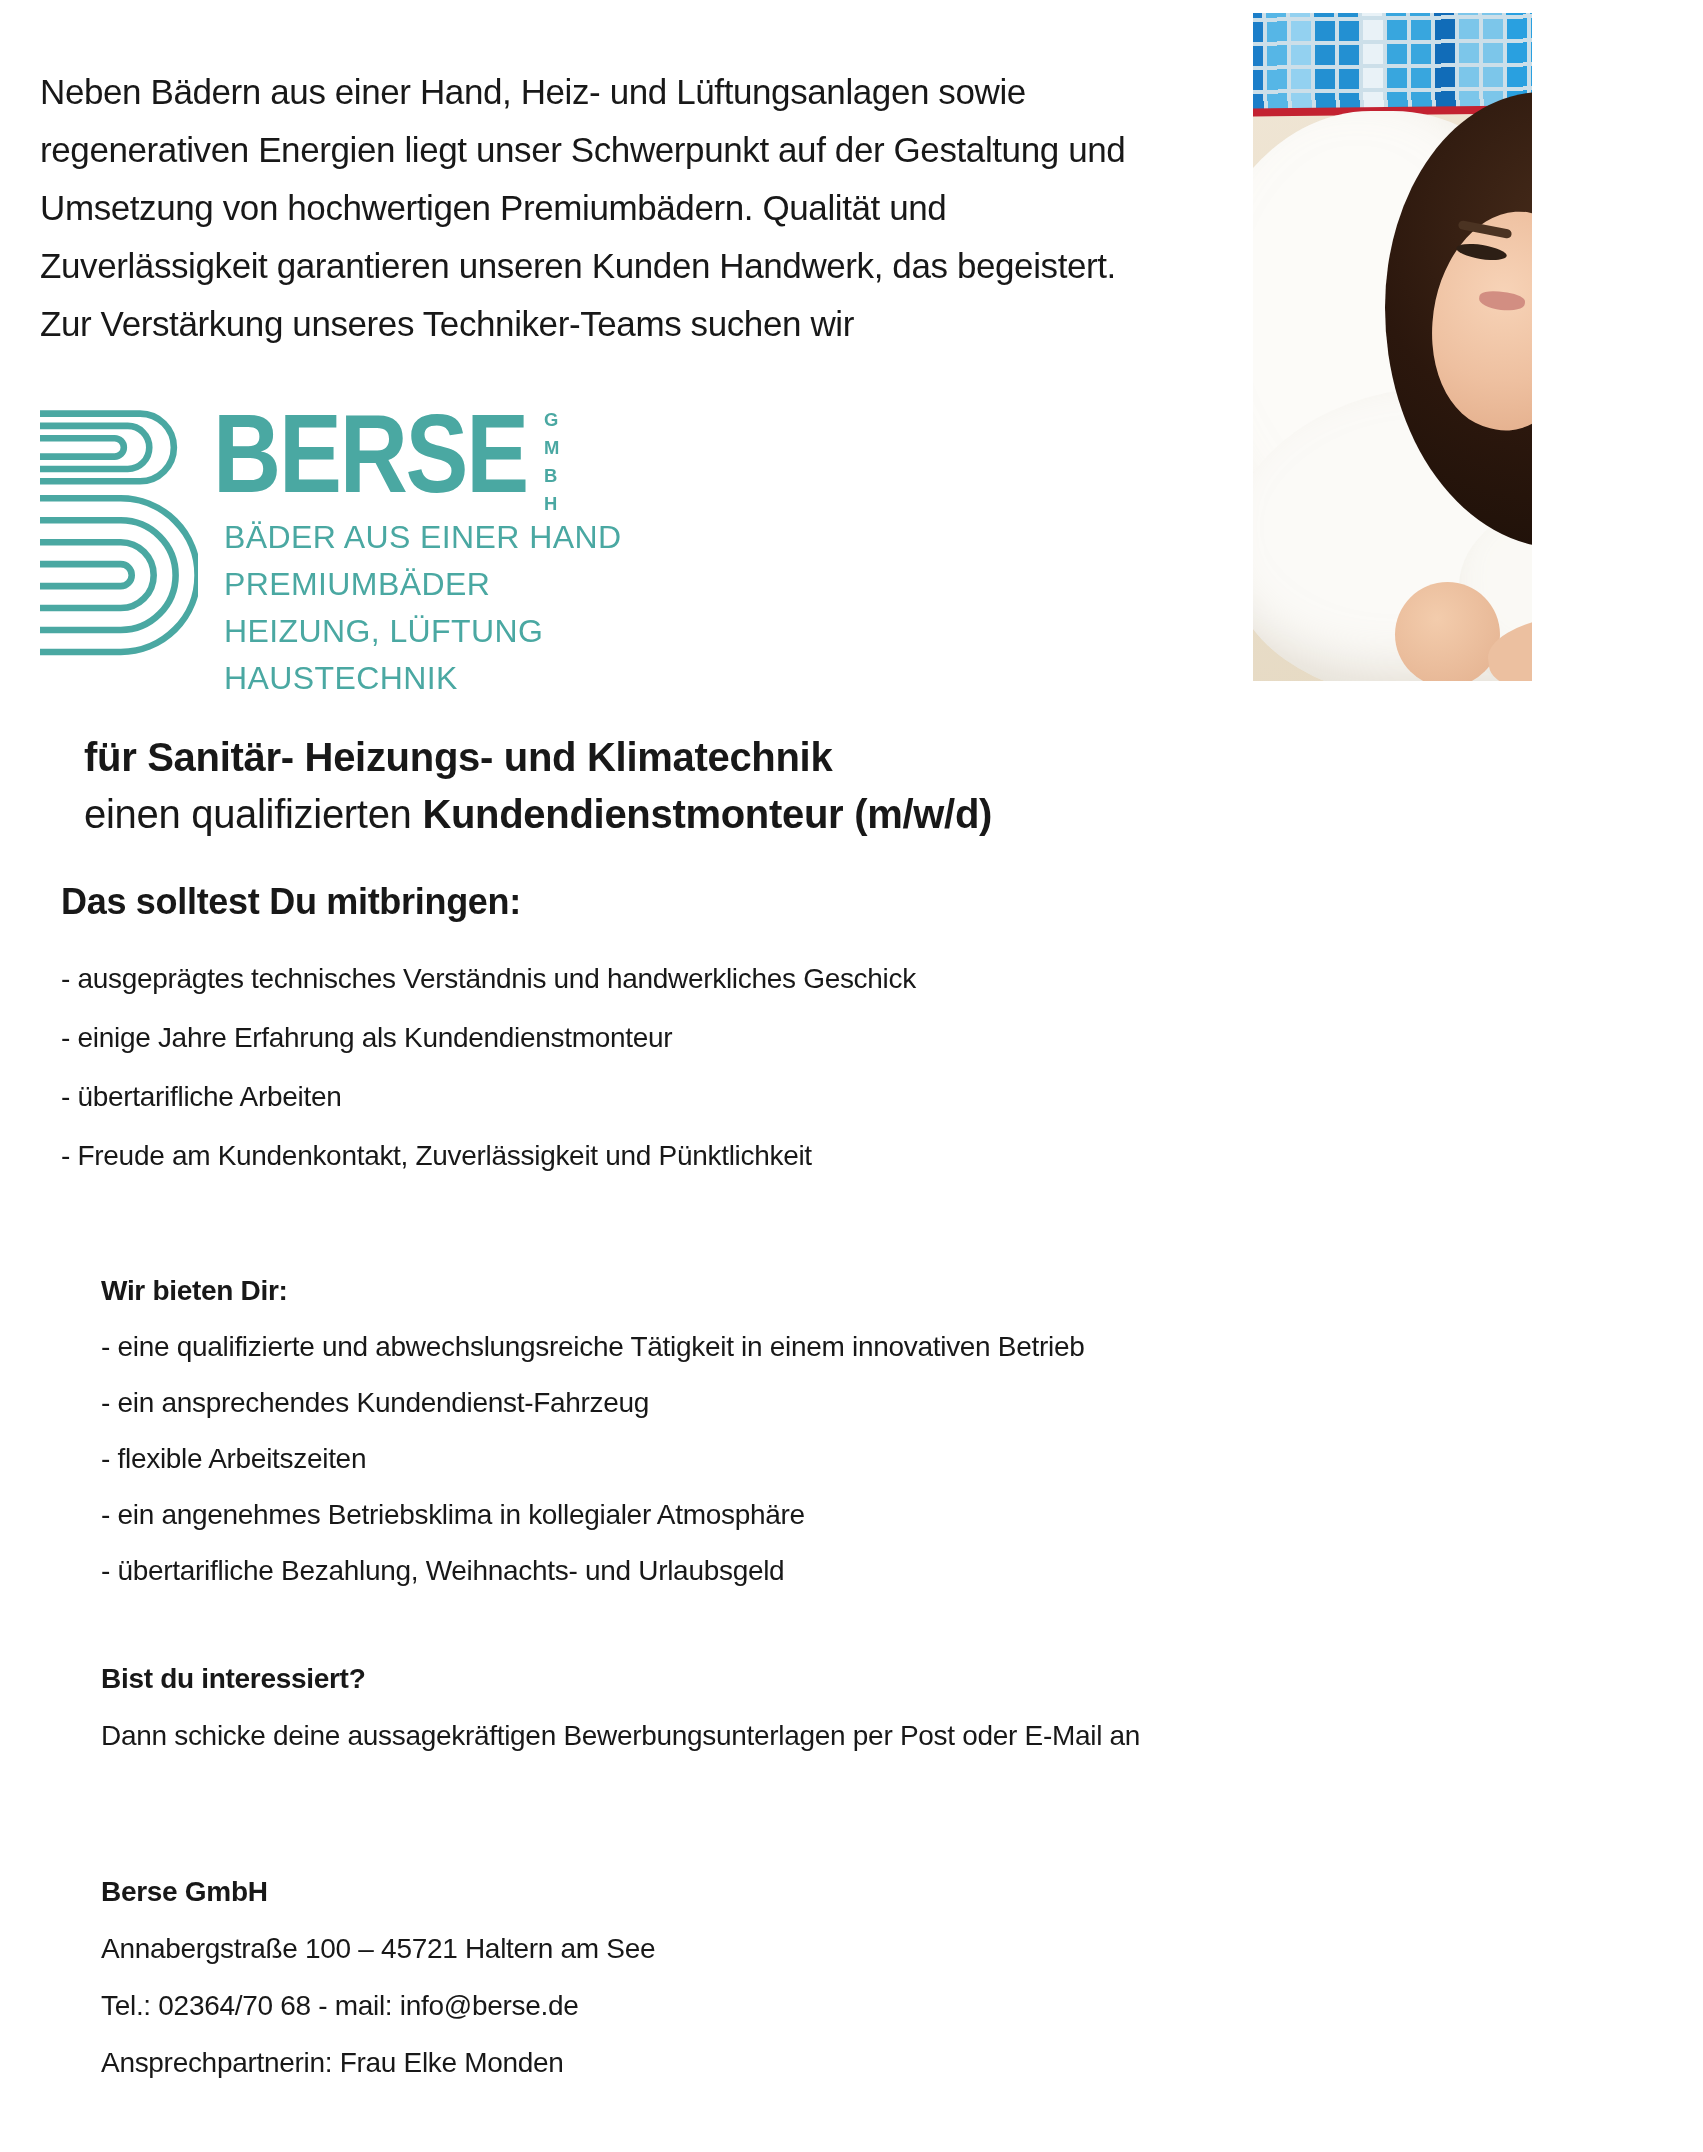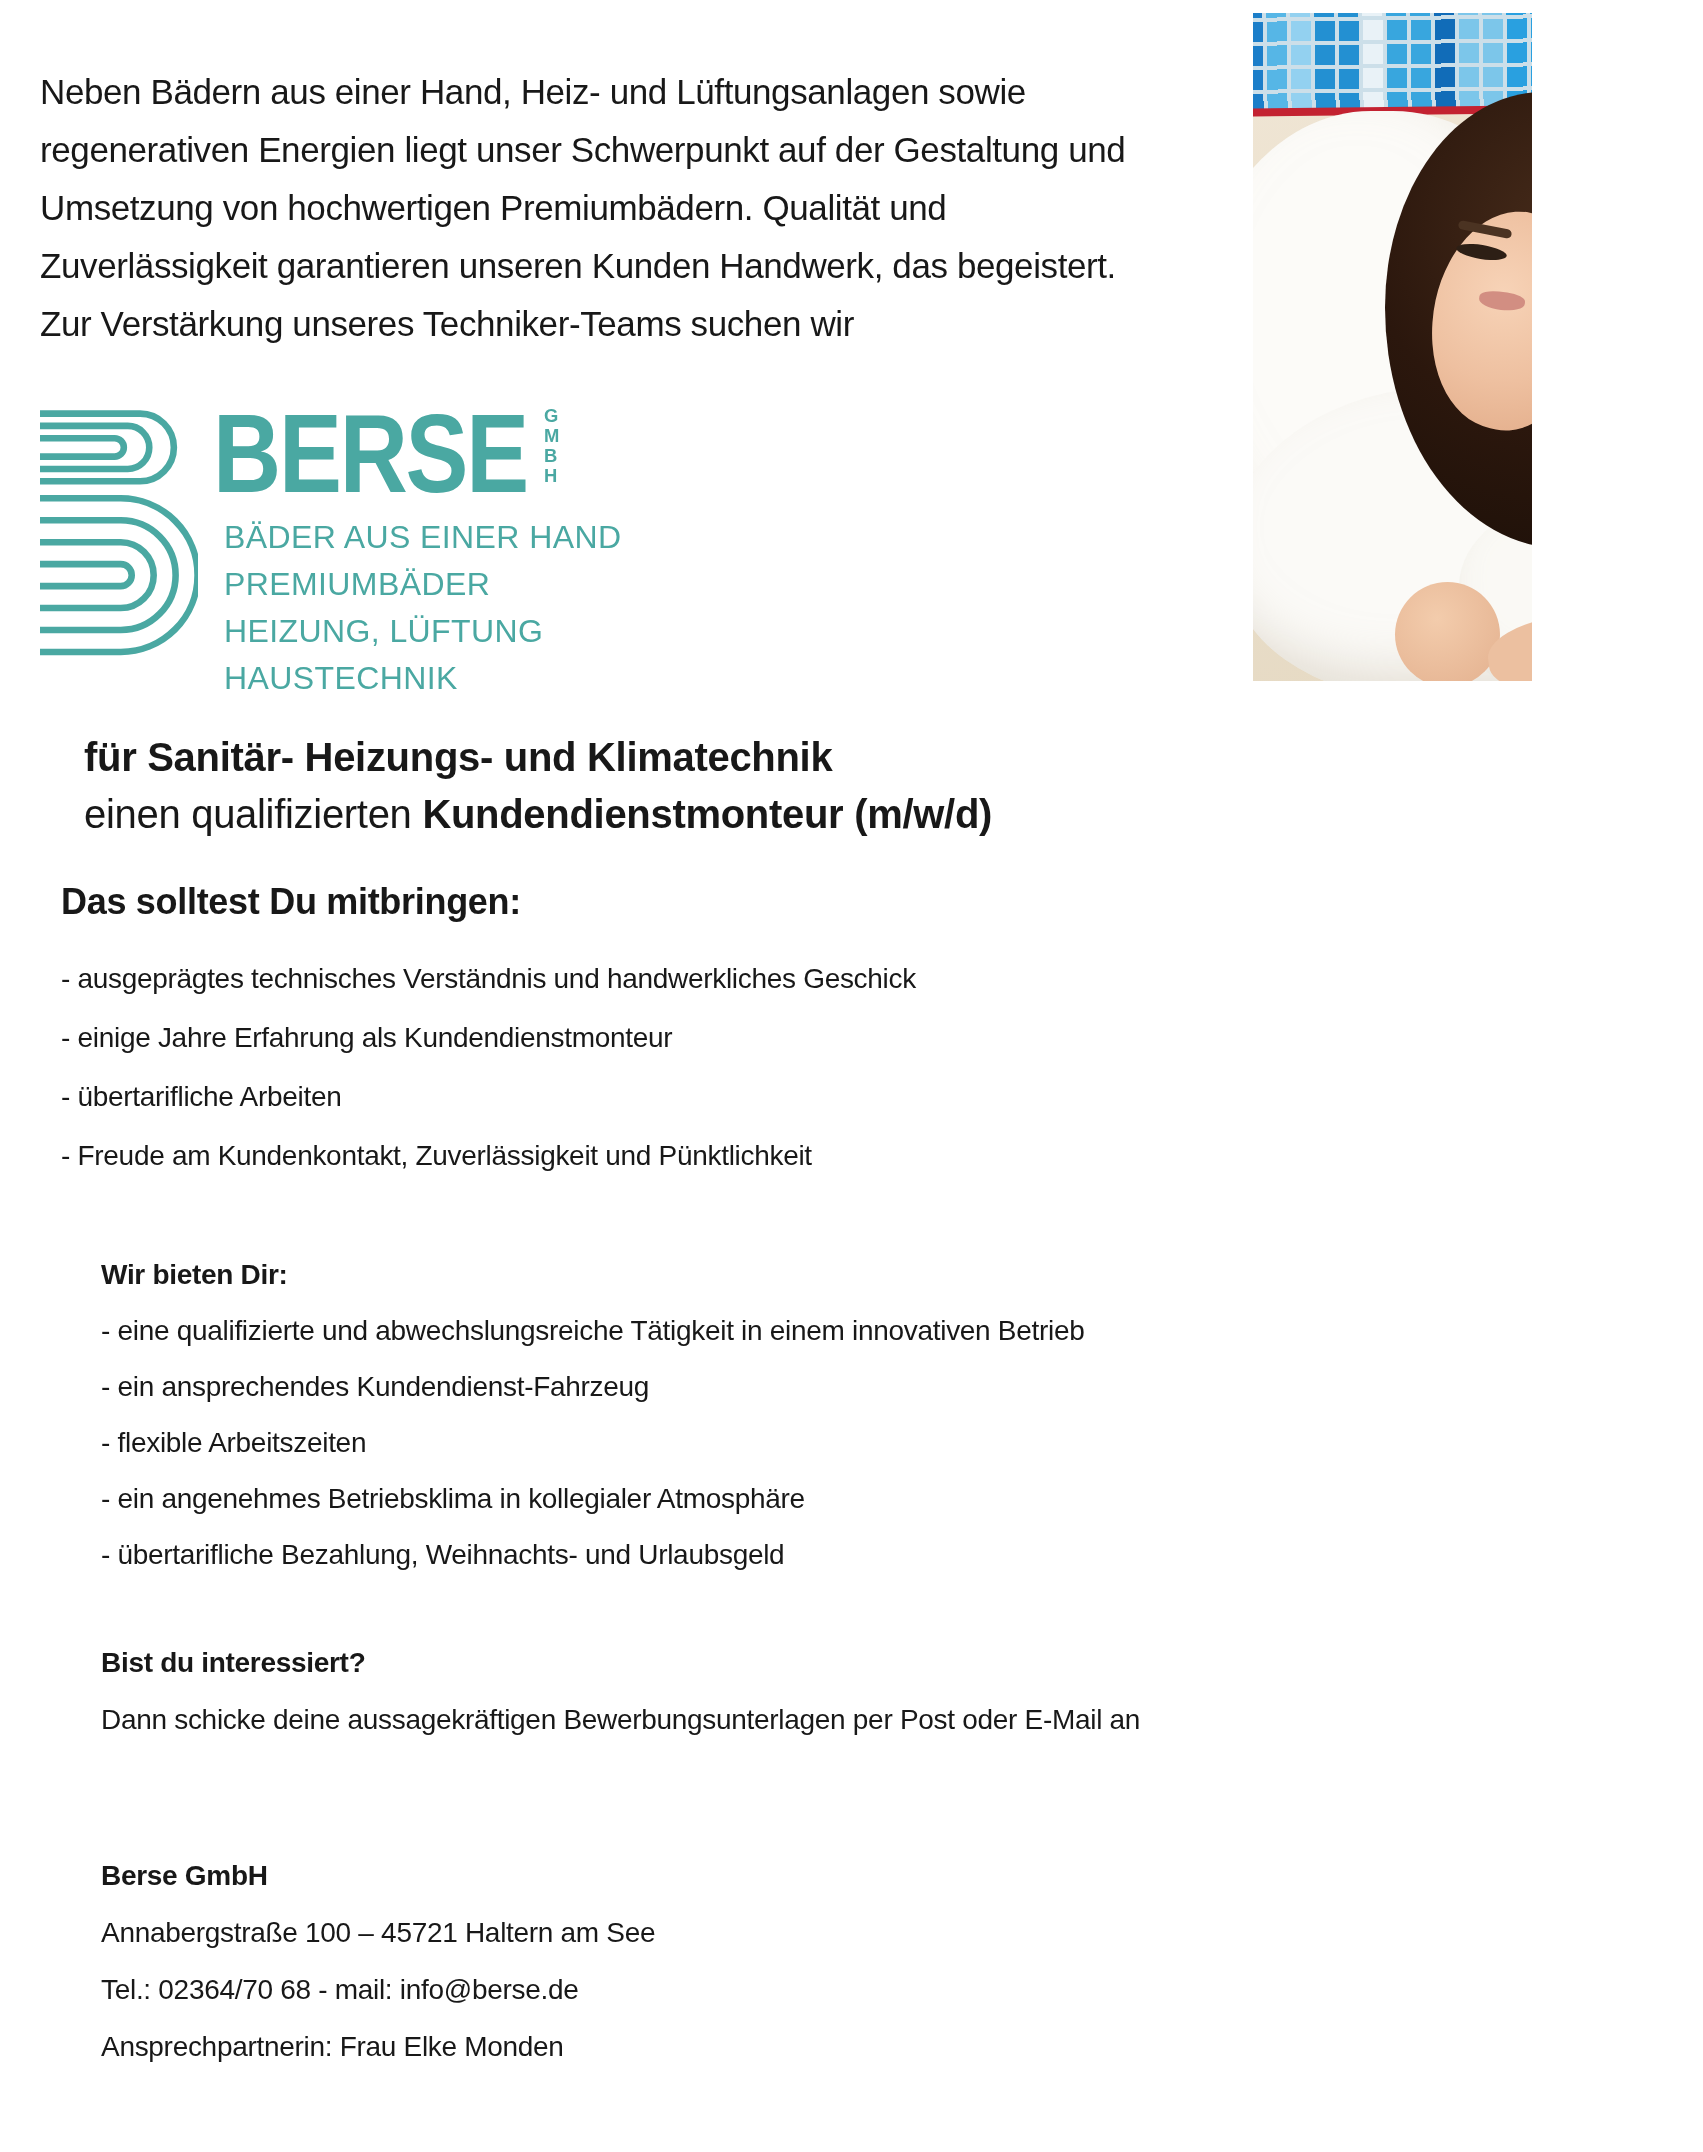--- a/index.html
+++ b/index.html
@@ -13,41 +13,41 @@
   
   .intro { left:40px; top:63px; font-size:35px; line-height:58px; letter-spacing:-0.4px; }
 
   
   .b-mark { left:40px; top:410px; width:158px; height:246px; }
   .wordmark {
     left:213px; top:399px; font-size:111px; font-weight:700; letter-spacing:-2.6px;
     color:#4aa8a2; transform:scaleX(0.85); transform-origin:left top; line-height:1; white-space:nowrap;
   }
   .gmbh {
-    left:544px; top:406px; width:13px; font-size:18.4px; font-weight:700; line-height:20px;
+    left:544px; top:406px; width:13px; font-size:18.4px; font-weight:700; line-height:28px;
     color:#4aa8a2; word-break:break-all; letter-spacing:0;
   }
   .taglines {
     left:216px; top:514px; font-size:32px; line-height:47px; letter-spacing:0.4px;
     color:#4aa8a2; white-space:nowrap;margin-left:8px;
   }
 
   
   .headline { left:84px; top:729px; font-size:40px; line-height:57px; font-weight:700; letter-spacing:-0.3px; }
   .headline .light { font-weight:400; }
 
   
   .sec-heading { font-size:36px; font-weight:700; letter-spacing:-0.3px; white-space:nowrap; }
   .body-text { font-size:28px; letter-spacing:-0.3px; }
   .req-heading { left:61px; top:881px; }
   .req-items { left:61px; top:949px; line-height:59px; }
   .offer-block { left:101px; top:1247px; line-height:56px; }
   .interest-block { left:101px; top:1634px; line-height:57px; }
   .contact-block { left:101px; top:1847px; line-height:57px; }
-  .bold { font-weight:700; }
+  .bold { font-weight:700;margin-top:16px; }
 
   
   .photo {
     left:1253px; top:13px; width:451px; height:668px; overflow:hidden;
     background:linear-gradient(175deg,#f0e6d6 0%,#ece1cd 45%,#e6dac4 100%);
   }
   .photo > div { position:absolute; }
   .tile-wall {
     left:-10.5px; top:-7px; width:478px; height:105px; transform:rotate(-0.7deg);
     background-color:#2e9ad6;

